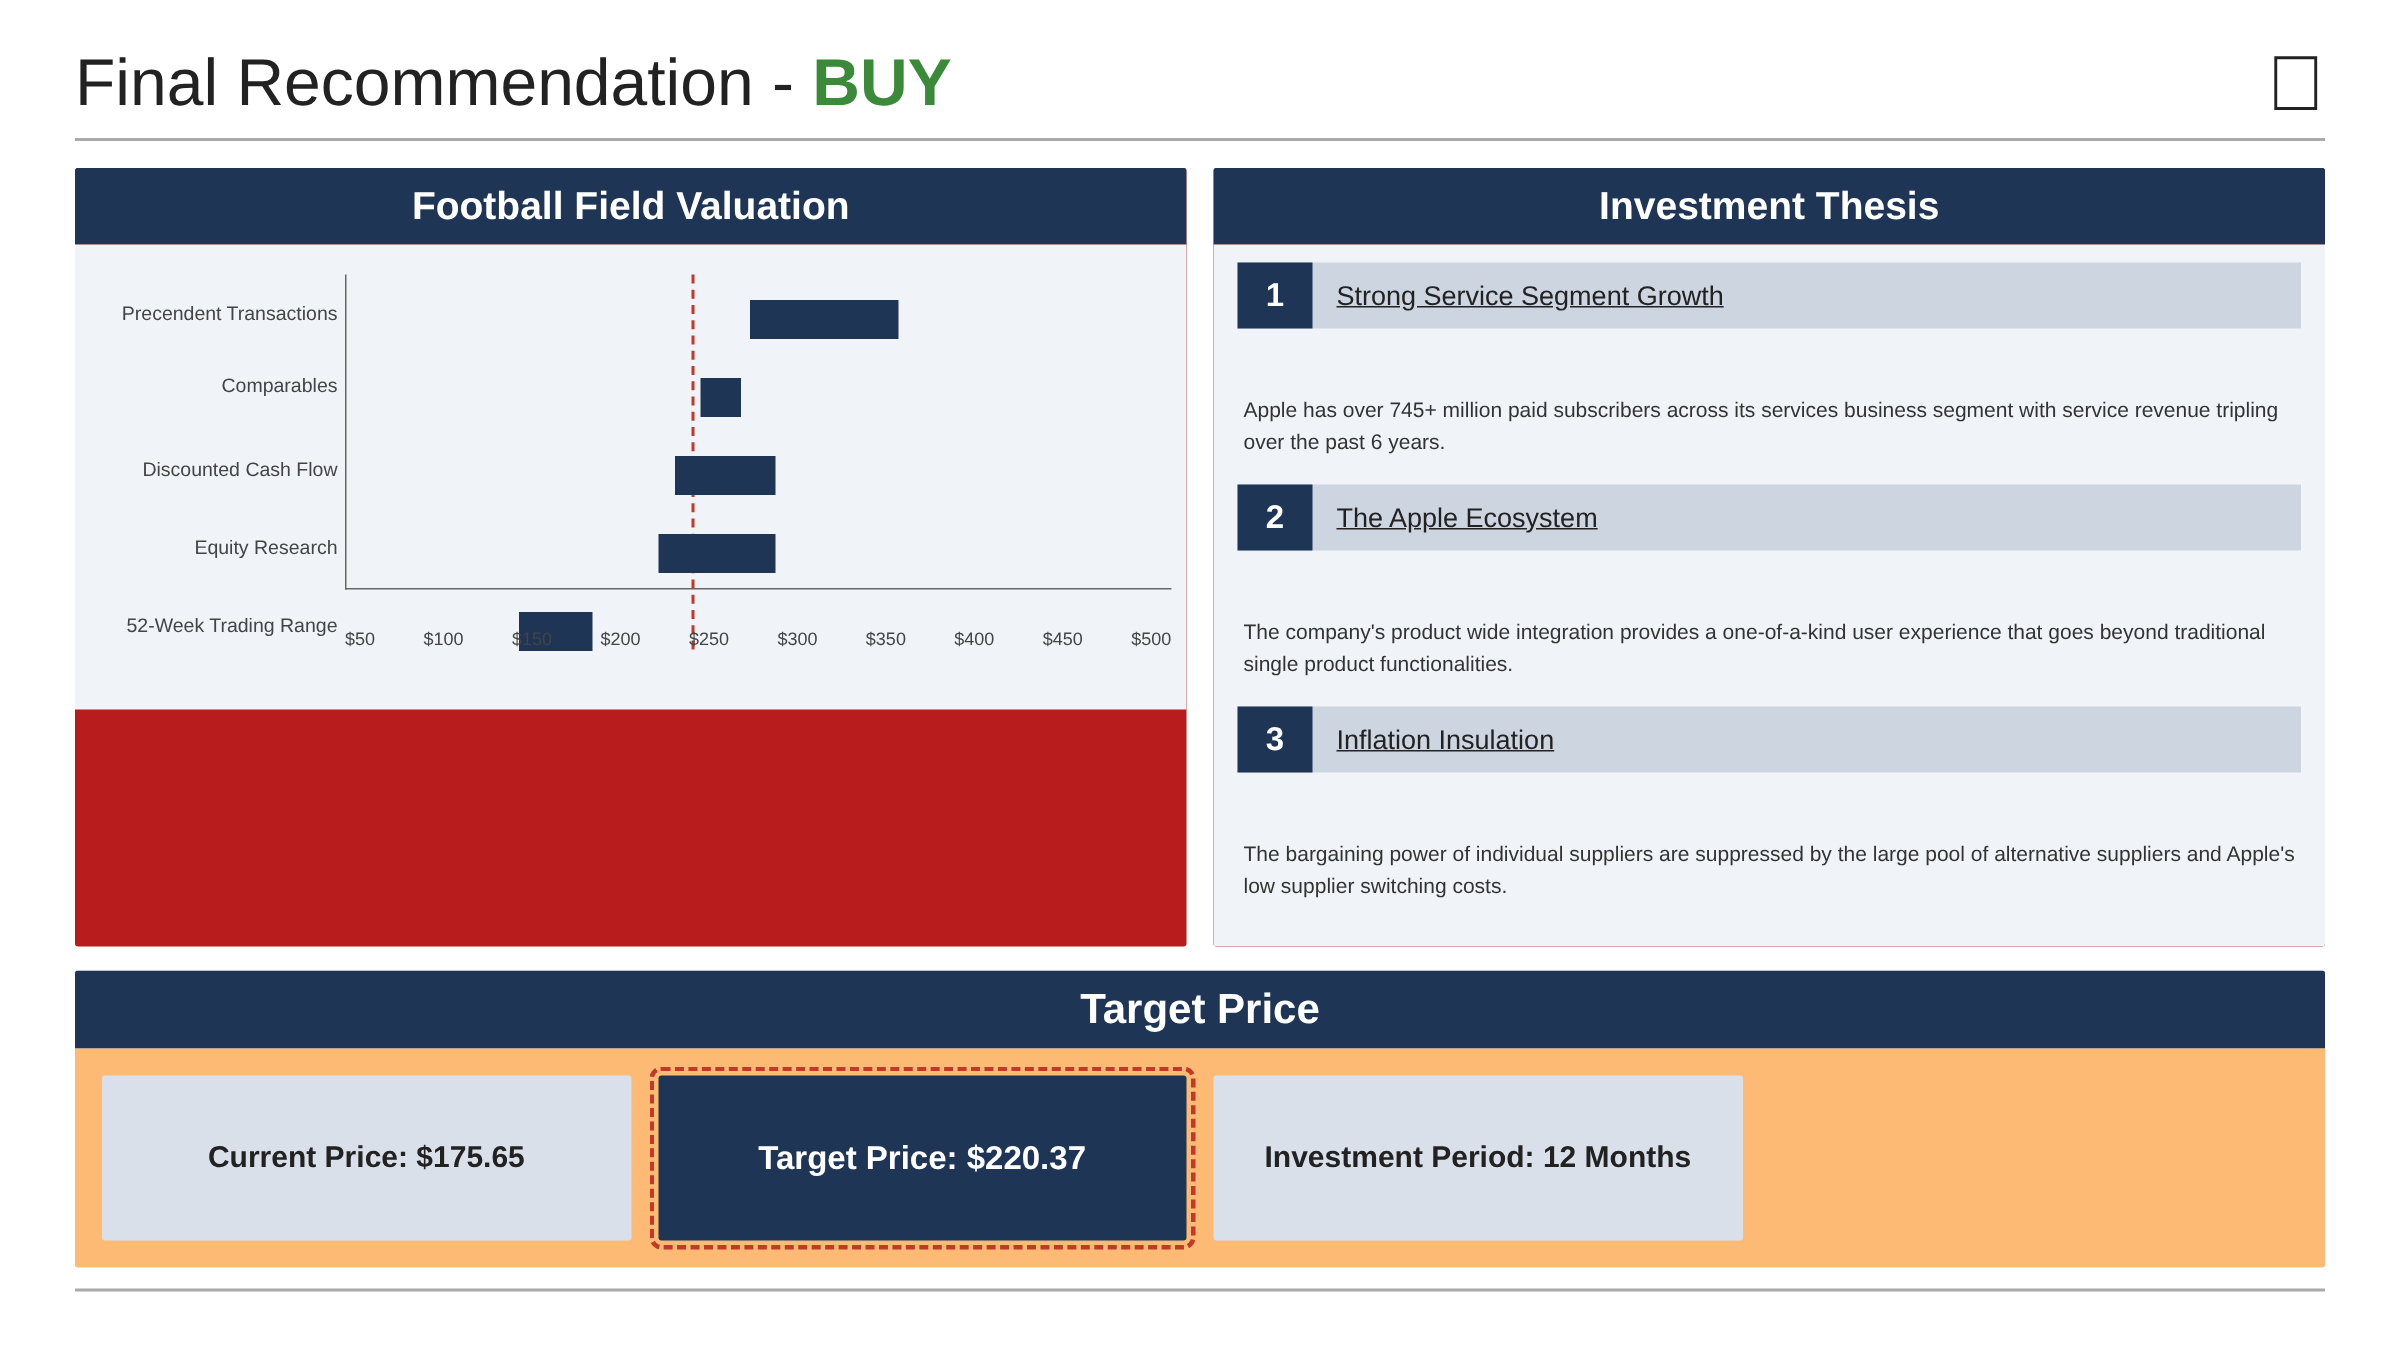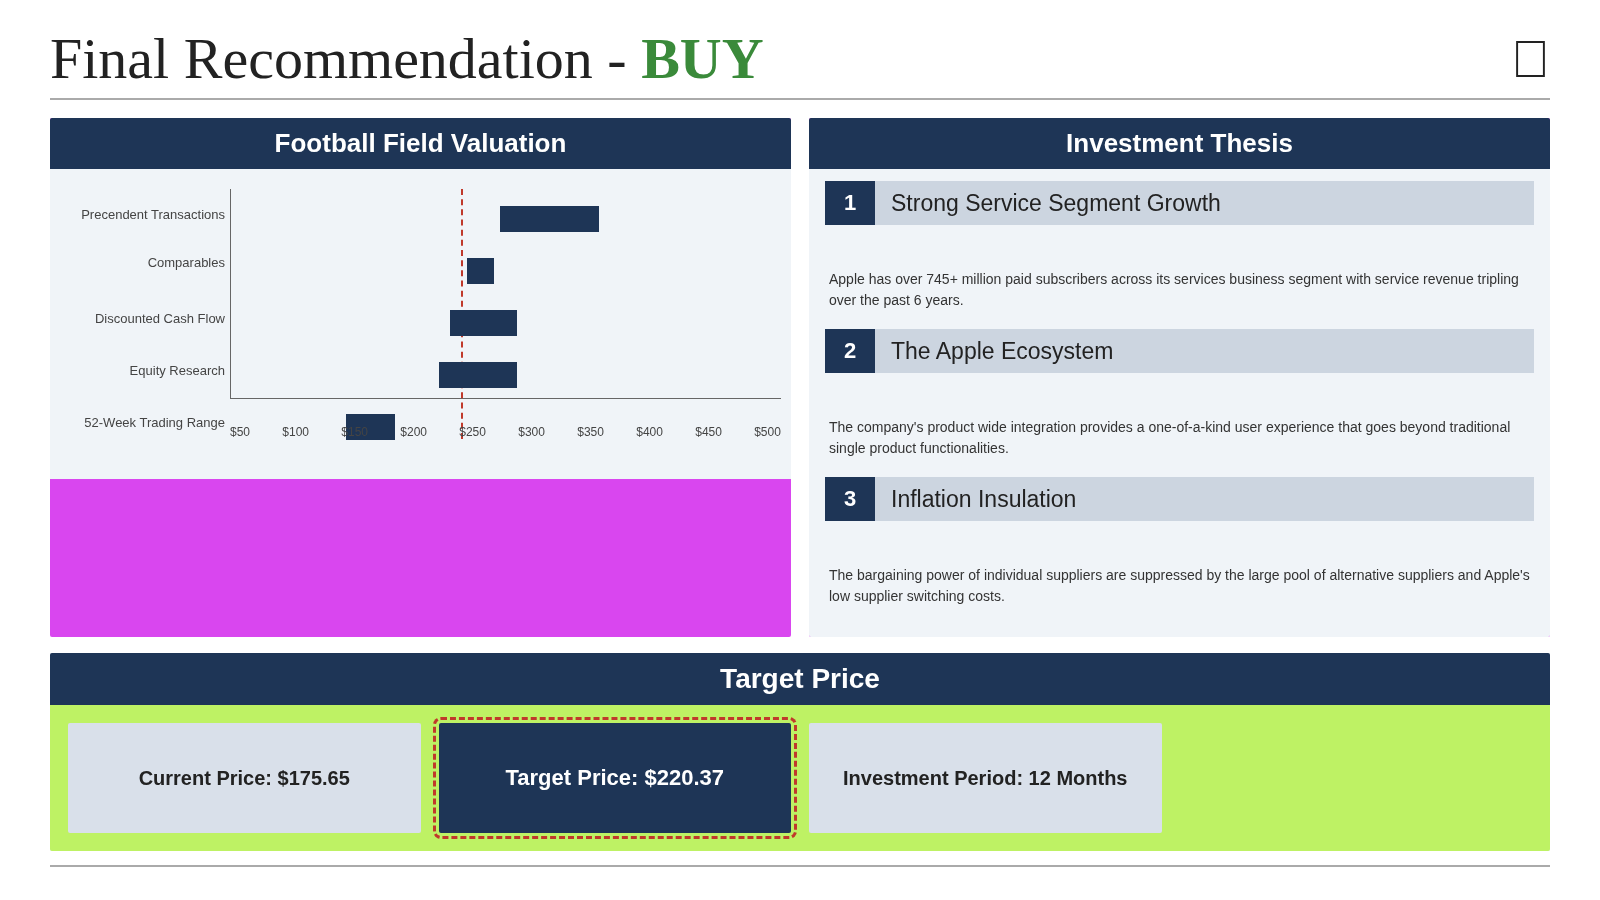--- a/index.html
+++ b/index.html
@@ -13,25 +13,24 @@
     }
 
     
     .header {
       display: flex;
       align-items: center;
       justify-content: space-between;
       margin-bottom: 10px;
     }
     .header-title {
-      font-size: 58px;
+      font-size: 44px;
       font-weight: 400;
       color: #222;
       line-height: 1;
-      font-family: Liberation Serif, serif;
     }
     .header-title .buy {
       color: #3a8a3a;
       font-weight: 600;
     }
     .apple-logo {
       font-size: 52px;
       color: #222;
       line-height: 1;
     }
@@ -44,21 +43,21 @@
     
     .main-grid {
       display: grid;
       grid-template-columns: 1fr 1fr;
       gap: 18px;
       margin-bottom: 16px;
     }
 
     
     .panel {
-      background: #d946ef;
+      background: #b91c1c;
       border-radius: 2px;
       overflow: hidden;
     }
     .panel-header {
       background: #1e3556;
       color: #fff;
       text-align: center;
       font-size: 26px;
       font-weight: 600;
       padding: 10px 16px;
@@ -159,24 +158,25 @@
       font-size: 22px;
       font-weight: 700;
       width: 50px;
       min-width: 50px;
       height: 44px;
       display: flex;
       align-items: center;
       justify-content: center;
     }
     .thesis-item-title {
-      font-size: 23px;
+      font-size: 18px;
       font-weight: 400;
       color: #222;
       padding: 6px 16px;
+      text-decoration: underline;
     }
     .thesis-item-text {
       font-size: 14px;
       color: #333;
       line-height: 1.5;
       padding: 0 4px;
       margin-top: 44px;
     }
 
     
@@ -191,21 +191,21 @@
       text-align: center;
       font-size: 28px;
       font-weight: 600;
       padding: 10px 28px;
     }
     .target-body {
       display: grid;
       grid-template-columns: 1fr 1fr 1fr 1fr;
       gap: 18px;
       padding: 18px;
-      background: #bef264;
+      background: #fdba74;
     }
     .target-card {
       background: #d9e0ea;
       border-radius: 2px;
       display: flex;
       align-items: center;
       justify-content: center;
       height: 110px;
       font-size: 20px;
       font-weight: 600;

